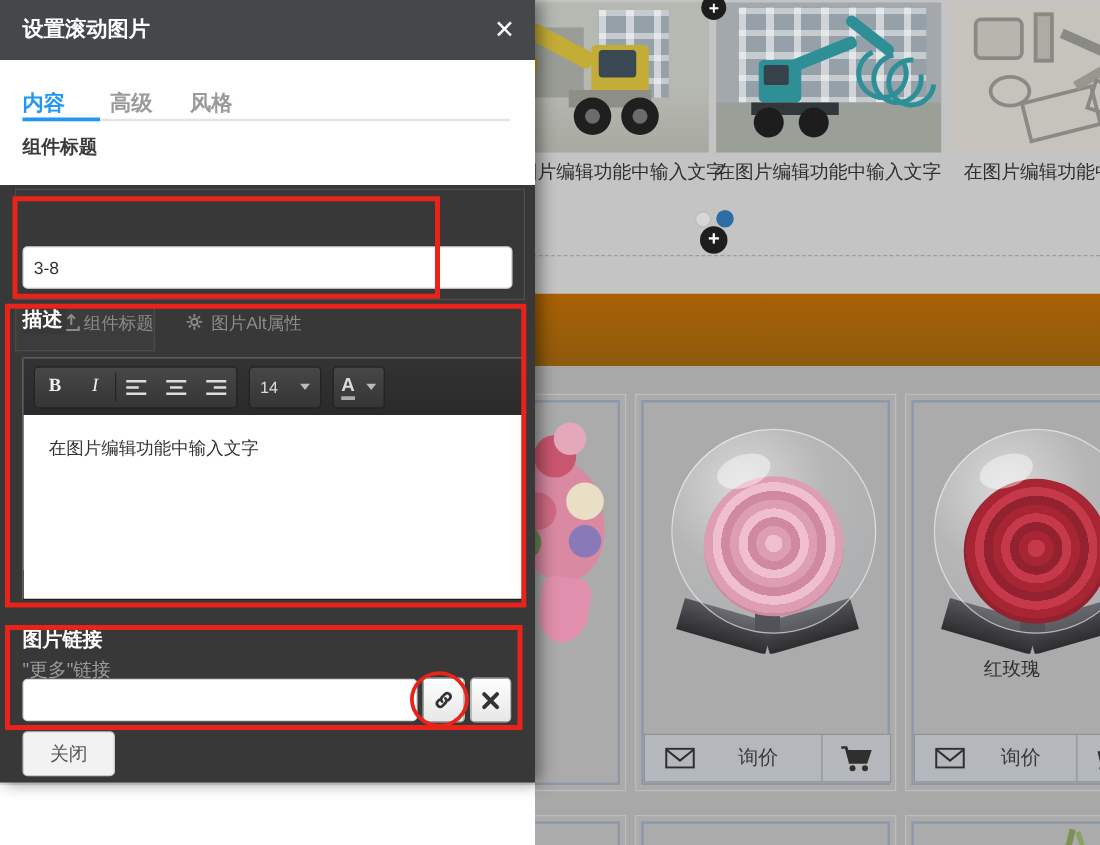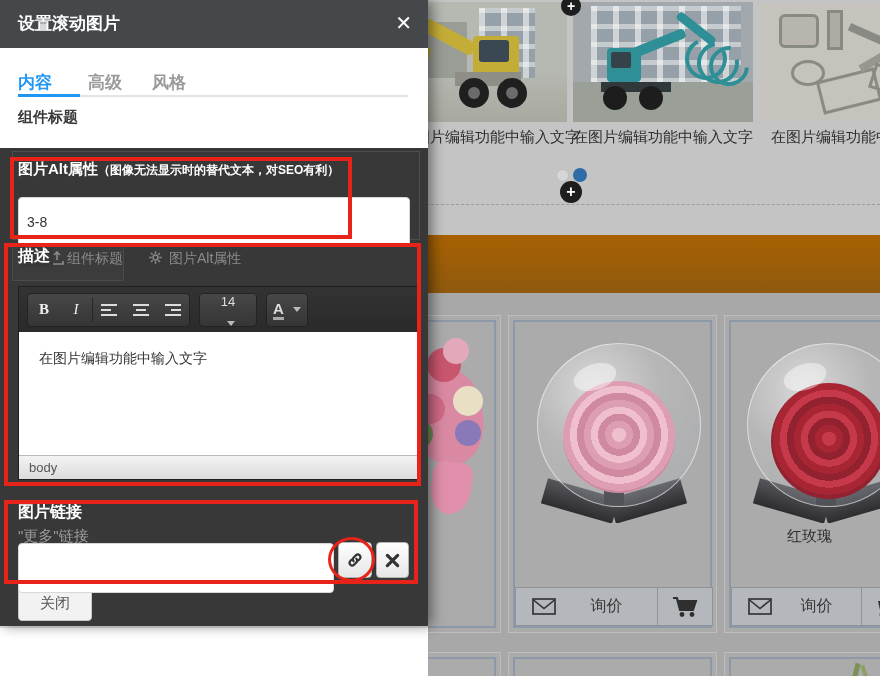--- a/index.html
+++ b/index.html
@@ -42,21 +42,21 @@
   .m-white{position:absolute;left:0;top:48px;width:428px;height:100px;background:#fff;}
   .tab{position:absolute;top:23px;font-size:17px;font-weight:bold;color:#9a9a9a;}
   .tab.active{color:#2196f3;}
   .tab-line{position:absolute;left:18px;width:390px;top:47px;height:2px;background:#e4e4e4;}
   .tab-line-active{position:absolute;left:18px;width:62px;top:46px;height:3px;background:#2196f3;}
   .comp-title{position:absolute;left:18px;top:60px;font-size:15px;font-weight:bold;color:#3a3a3a;}
 
   .subpanel{position:absolute;left:12px;top:151px;width:408px;height:89px;border:1px solid #4d4d4d;}
   .alt-label{position:absolute;left:18px;top:160px;color:#fff;font-size:15px;font-weight:bold;white-space:nowrap;}
   .alt-hint{font-size:12px;font-weight:bold;}
-  .text-input{position:absolute;height:50px;border:1px solid #d8d8d8;border-radius:4px;background:#fff;padding:0 8px;font-size:14px;color:#333;}
+  .text-input{position:absolute;height:34px;border:1px solid #d8d8d8;border-radius:4px;background:#fff;padding:0 8px;font-size:14px;color:#333;}
 
   .dtab-box{position:absolute;left:12px;top:243px;width:112px;height:38px;border:1px solid #4b4b4b;background:#3c3c3c;}
   .dtab-text{position:absolute;top:250px;font-size:14px;color:#8b8b8b;white-space:nowrap;}
   .desc-label{position:absolute;left:18px;top:246px;font-size:16px;font-weight:bold;color:#fff;background:#383838;padding-right:3px;z-index:2;}
 
   .editor{position:absolute;left:18px;top:286px;width:402px;height:194px;border:1px solid #1f1f1f;background:#fff;}
   .toolbar{position:absolute;left:0;top:0;right:0;height:45px;background:linear-gradient(#333333,#2a2a2a);display:flex;align-items:center;padding:0 8px;gap:9px;}
   .tb-group{display:flex;align-items:center;background:linear-gradient(#474747,#353535);border:1px solid #232323;border-radius:4px;height:34px;}
   .tb-btn{width:32px;height:32px;display:flex;align-items:center;justify-content:center;color:#eee;font-size:15px;cursor:pointer;}
   .tb-sep{width:1px;height:24px;background:#262626;}
@@ -237,23 +237,20 @@
       <div class="tab active" style="left:18px;">内容</div>
       <div class="tab" style="left:88px;">高级</div>
       <div class="tab" style="left:152px;">风格</div>
       <div class="tab-line"></div>
       <div class="tab-line-active"></div>
       <div class="comp-title">组件标题</div>
     </div>
 
     <div class="subpanel"></div>
 
-    <div class="alt-label">
-      <span>图片Alt属性</span><span class="alt-hint">（图像无法显示时的替代文本，对SEO有利）</span>
-    </div>
     <input class="text-input" style="left: 18px; top: 197px; width: 392px;" value="3-8">
 
     <div class="dtab-box"></div>
     <svg class="abs" style="left:50px;top:251px;" width="14" height="14" viewBox="0 0 14 14">
         <path d="M7 1v8M4 4l3-3 3 3M1 10v3h12v-3" fill="none" stroke="#8b8b8b" stroke-width="1.6"></path>
       </svg>
     <div class="dtab-text" style="left:67px;">组件标题</div>
     <svg class="abs" style="left:148px;top:250px;" width="15" height="15" viewBox="0 0 24 24">
         <g stroke="#8b8b8b" stroke-width="2.4" fill="none">
           <circle cx="12" cy="12" r="4"></circle>
@@ -284,33 +281,32 @@
               </span>
             </div>
           <div class="tb-btn">
               <span class="align-icon" style="align-items:flex-end;">
                 <span style="width:16px;"></span>
                 <span style="width:10px;"></span>
                 <span style="width:16px;"></span>
               </span>
             </div>
         </div>
-        <div class="tb-dd" style="width:58px;flex-direction:column;">
+        <div class="tb-dd" style="width:58px;">
           <span>14</span>
             <span class="caret"></span>
         </div>
         <div class="tb-dd" style="width:42px;padding:0 6px;">
           <span style="font-weight:bold;font-size:15px;border-bottom:3px solid #aaa;line-height:17px;">A</span>
             <span class="caret"></span>
         </div>
       </div>
       <div class="ed-content">
         <span>在图片编辑功能中输入文字</span>
       </div>
-      <div class="ed-status">body</div>
     </div>
 
     <div class="link-label">图片链接</div>
     <div class="link-sublabel">"更多"链接</div>
     <input class="text-input" style="left: 18px; top: 543px; width: 316px; z-index: 2;" value="">
 
     <div class="icon-btn" style="left:338px;">
       <svg width="20" height="20" viewBox="0 0 24 24">
           <g fill="none" stroke="#333" stroke-width="2.6" stroke-linecap="round">
             <path d="M10.4 13.6a3.2 3.2 0 0 1 0-4.5l2.9-2.9a3.2 3.2 0 0 1 4.5 4.5l-1.6 1.6"></path>

